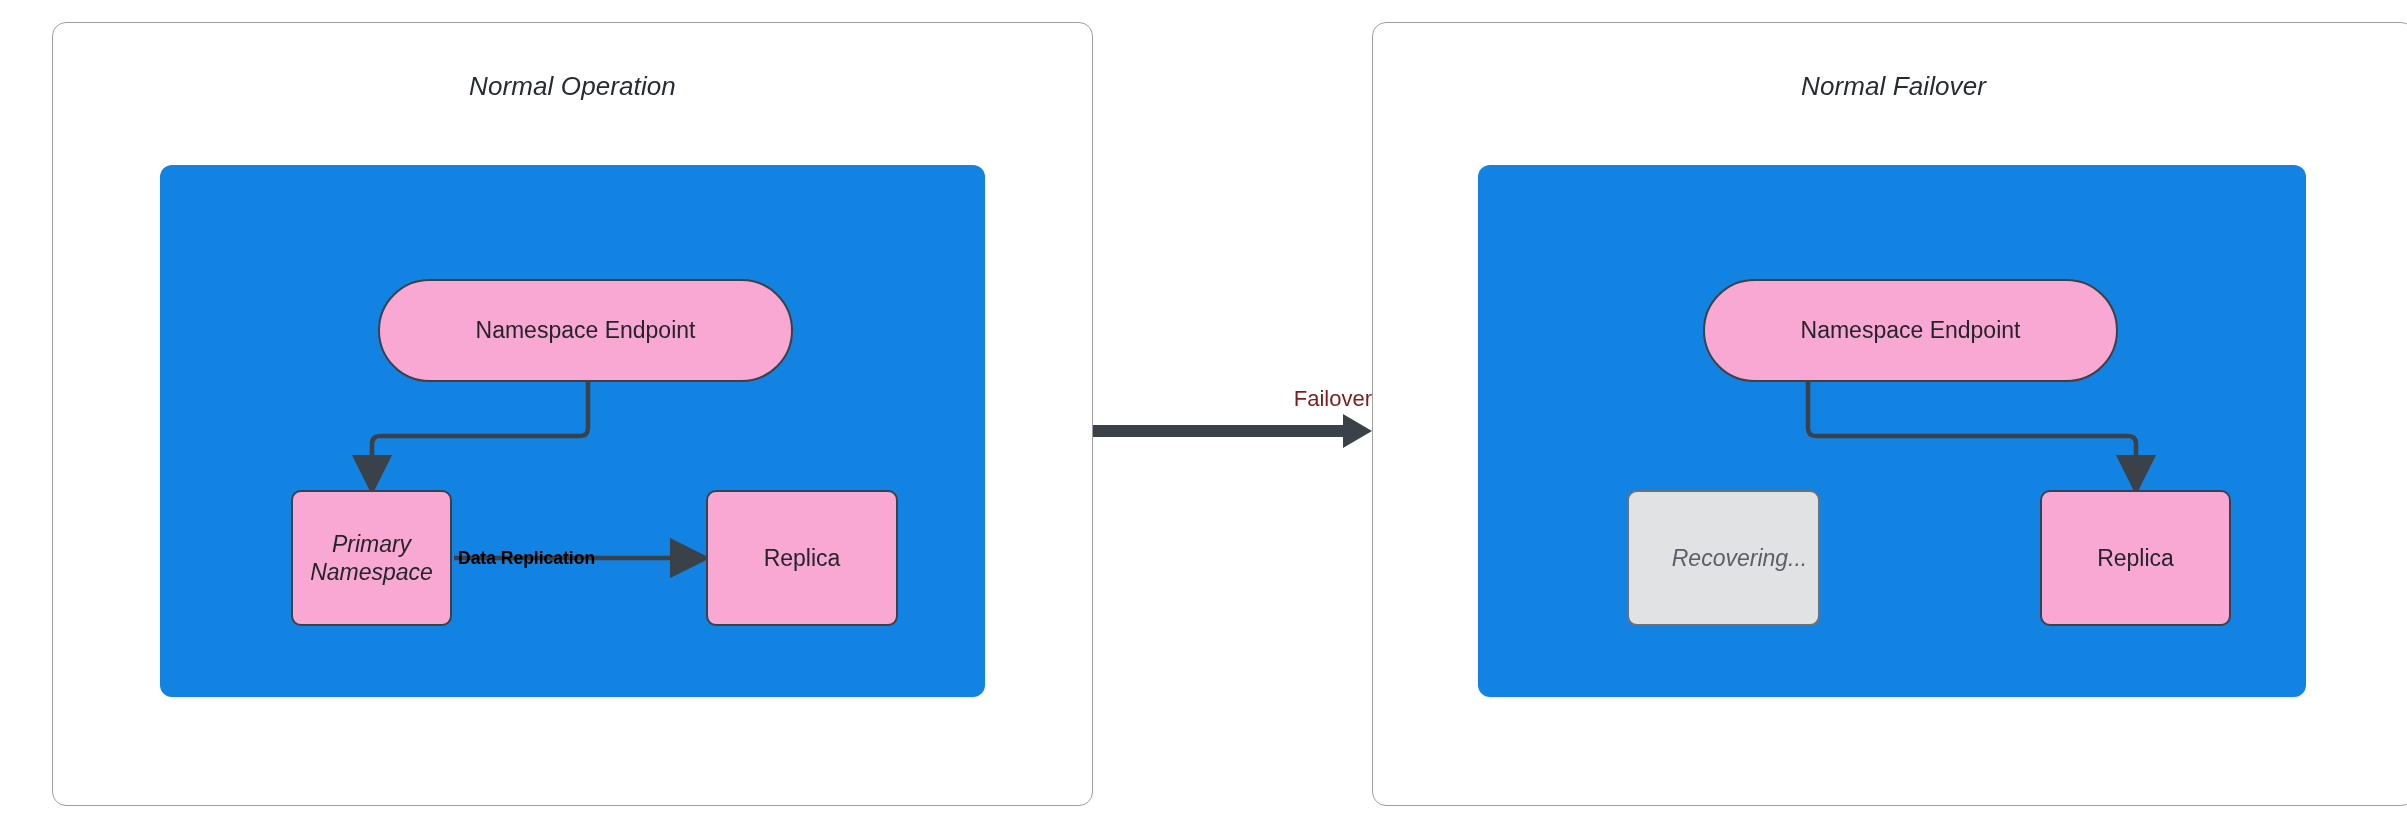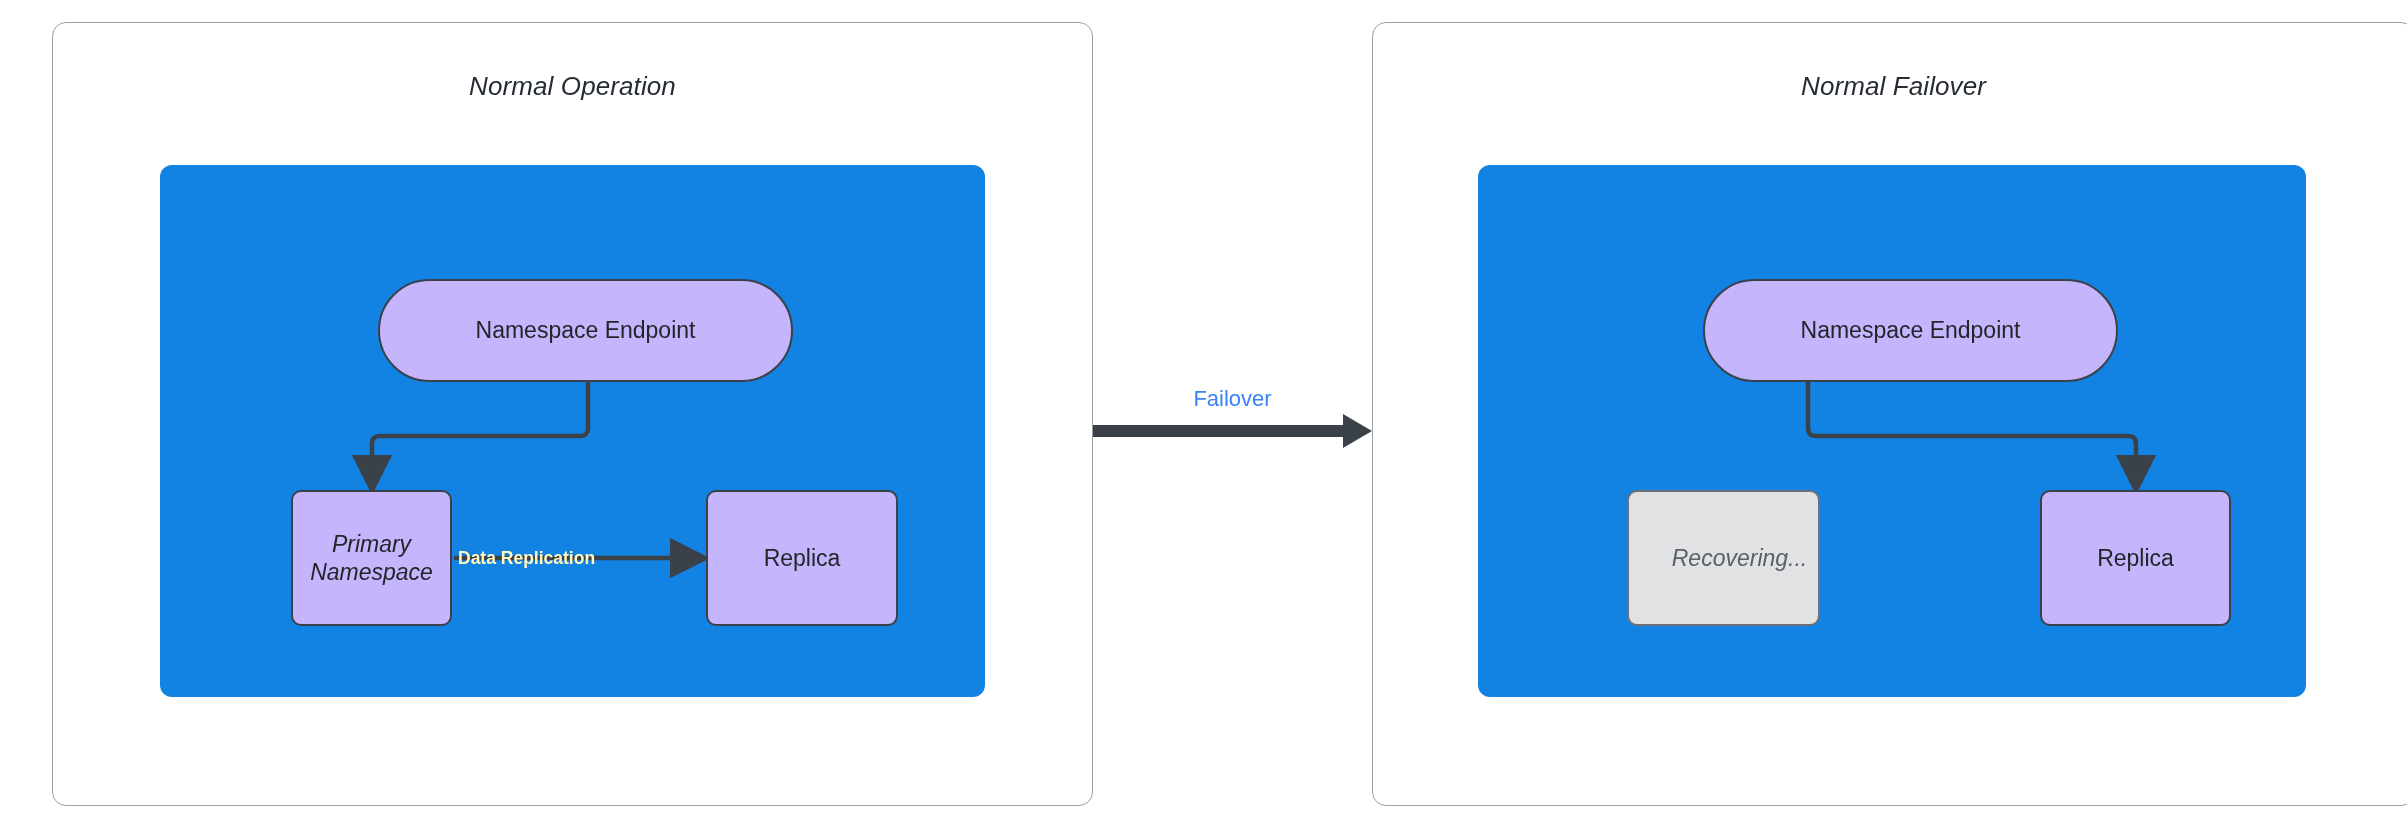--- a/index.html
+++ b/index.html
@@ -51,21 +51,21 @@
     border-radius: 12px;
     box-sizing: border-box;
   }
   #blue-left  { left: 107px; top: 142px; width: 825px; height: 532px; }
   #blue-right { left: 105px; top: 142px; width: 828px; height: 532px; }
 
   
   .node {
     position: absolute;
     box-sizing: border-box;
-    background: #c4b5fd;
+    background: #f9a8d4;
     border: 2.2px solid #3b4149;
     display: flex;
     align-items: center;
     justify-content: center;
     text-align: center;
     color: #232529;
     font-size: 23px;
     line-height: 1.22;
     z-index: 3;
   }
@@ -107,43 +107,43 @@
     overflow: visible;
     pointer-events: none;
     z-index: 2;
   }
 
   
   .edge-label {
     position: absolute;
     font-size: 17.5px;
     font-weight: bold;
-    color: #fef9c3;
+    color: #000000;
     white-space: nowrap;
     z-index: 4;
   }
   .repl-label { left: 298px; top: 383px; }
 
   
   #failover-arrow-wrap {
     position: absolute;
     left: 1061px;
     top: 386px;
     width: 279px;
     height: 110px;
     z-index: 5;
   }
   .failover-caption {
     position: absolute;
     left: 0;
     top: 0;
     width: 100%;
-    text-align: center;
+    text-align: right;
     font-size: 22px;
-    color: #3b82f6;
+    color: #7f1d1d;
   }
 </style>
 </head>
 <body>
 
 <div id="canvas">
 
   <div class="panel" id="panel-left">
     <div class="panel-title">Normal Operation</div>
 

